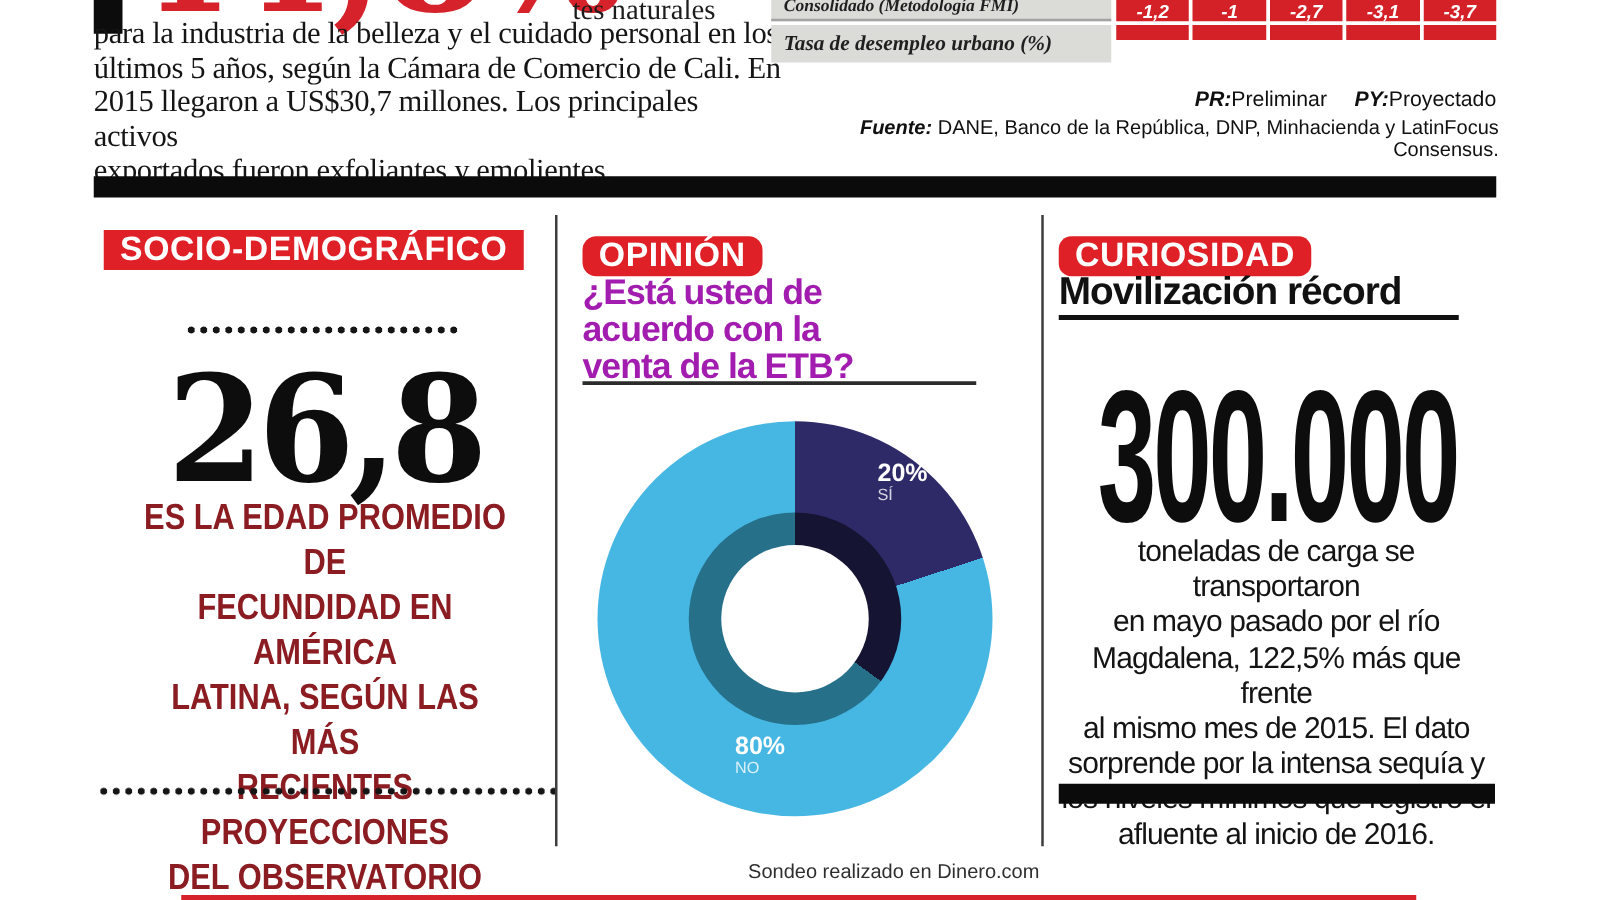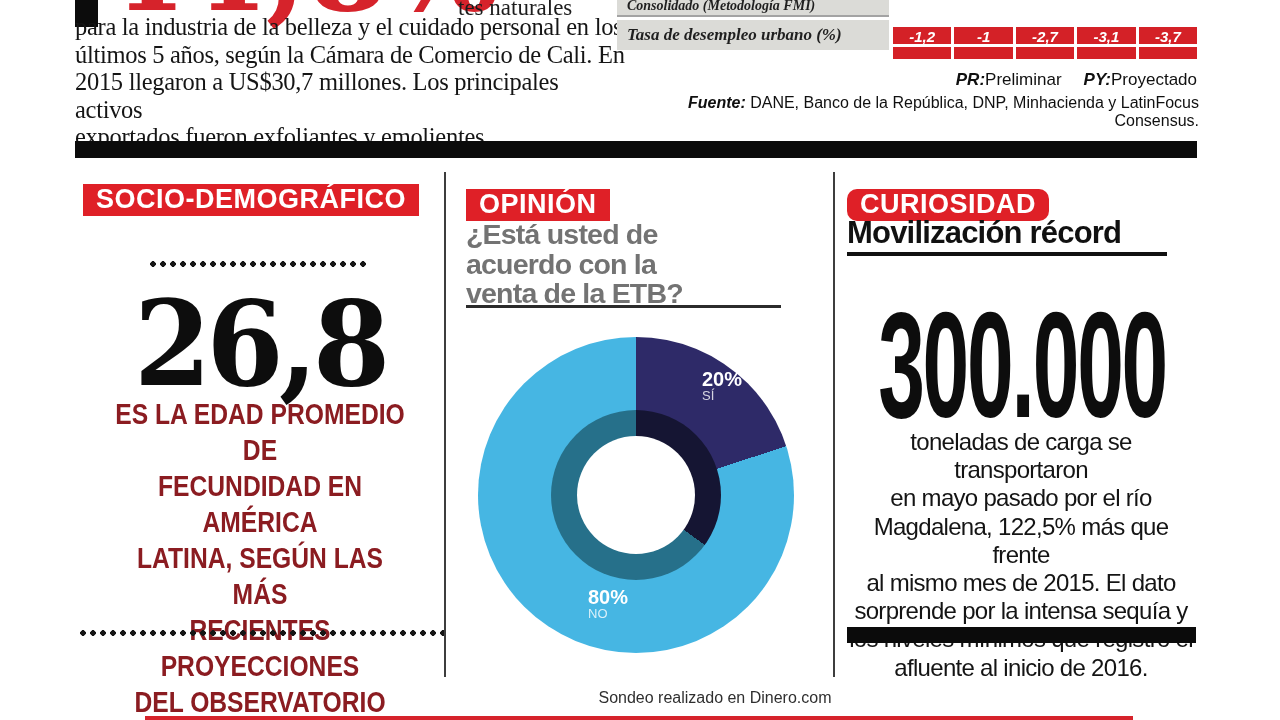--- a/index.html
+++ b/index.html
@@ -17,21 +17,21 @@
 
   
   .stat-table{left:617px;top:0;width:580px;display:flex;}
   .label-col{width:272px;}
   .label-cell{background:#dbdbd7;font-family:"Liberation Serif",serif;font-style:italic;
               font-weight:bold;color:#1f1f1f;padding-left:10px;overflow:hidden;}
   .label-r1{height:15px;border-bottom:2px solid #a3a3a3;font-size:14px;line-height:18px;}
   .label-r1 span{display:block;margin-top:-3px;}
   .label-r2{height:30px;margin-top:3px;font-size:17px;line-height:30px;}
   .vals-col{flex:1;margin-left:4px;}
-  .vals-row{display:flex;gap:3px;margin-top:27px;}
+  .vals-row{display:flex;gap:3px;}
   .vr1{height:17px;}
   .vr2{height:30px;margin-top:3px;}
   .vr3{height:12px;margin-top:3px;}
   .vcell{flex:1;background:#d42127;color:#fff;text-align:center;font-weight:bold;font-style:italic;
          font-size:15px;display:flex;align-items:center;justify-content:center;overflow:hidden;}
   .vr1 .vcell{align-items:flex-end;line-height:15px;}
   .legend-line{left:617px;top:70px;width:580px;text-align:right;font-size:17px;color:#101010;}
   .bi{font-weight:bold;font-style:italic;}
   .legend-gap{display:inline-block;width:22px;}
   .source-line{left:617px;top:94px;width:582px;text-align:right;font-size:16px;color:#101010;}
@@ -50,23 +50,23 @@
   .dots1{left:148px;top:260px;width:218px;}
   .big-268{left:85px;top:296px;width:350px;text-align:center;color:#0d0d0d;}
   .big-268 span{display:inline-block;font-family:"DejaVu Serif",serif;font-weight:bold;
                 font-size:118px;line-height:0.82;letter-spacing:-5px;transform:scaleX(0.94);}
   .maroon-par{left:83px;top:396px;width:354px;text-align:center;font-weight:bold;
               font-size:29px;line-height:36px;color:#8b1c21;white-space:pre-line;
               transform:scaleX(0.85);transform-origin:50% 0;}
   .dots2{left:78px;top:629px;width:366px;}
 
   
-  .badge-opinion{left:466px;top:189px;}
+  .badge-opinion{left:466px;top:189px;border-radius:11px;}
   .question{left:466px;top:220px;width:330px;font-weight:bold;font-size:28.5px;line-height:29.5px;
-            letter-spacing:-0.8px;color:#737373;white-space:pre-line;}
+            letter-spacing:-0.8px;color:#a21caf;white-space:pre-line;}
   .q-rule{left:466px;top:305px;width:315px;height:3px;background:#2b2b2b;}
   .donut{left:478px;top:337px;width:316px;height:316px;border-radius:50%;
          background:conic-gradient(from 0deg,#2e2a68 0 72deg,#46b6e3 72deg 360deg);}
   .donut-ring{left:551px;top:410px;width:170px;height:170px;border-radius:50%;
          background:conic-gradient(from 0deg,#151533 0 126deg,#26708a 126deg 360deg);}
   .donut-hole{left:577px;top:436px;width:118px;height:118px;border-radius:50%;background:#ffffff;}
   .slice-label{color:#ffffff;}
   .slice-label .pct{font-weight:bold;font-size:20px;line-height:17px;}
   .slice-label .ans{font-size:13px;line-height:15px;color:rgba(255,255,255,0.8);}
   .label-si{left:702px;top:371px;}

